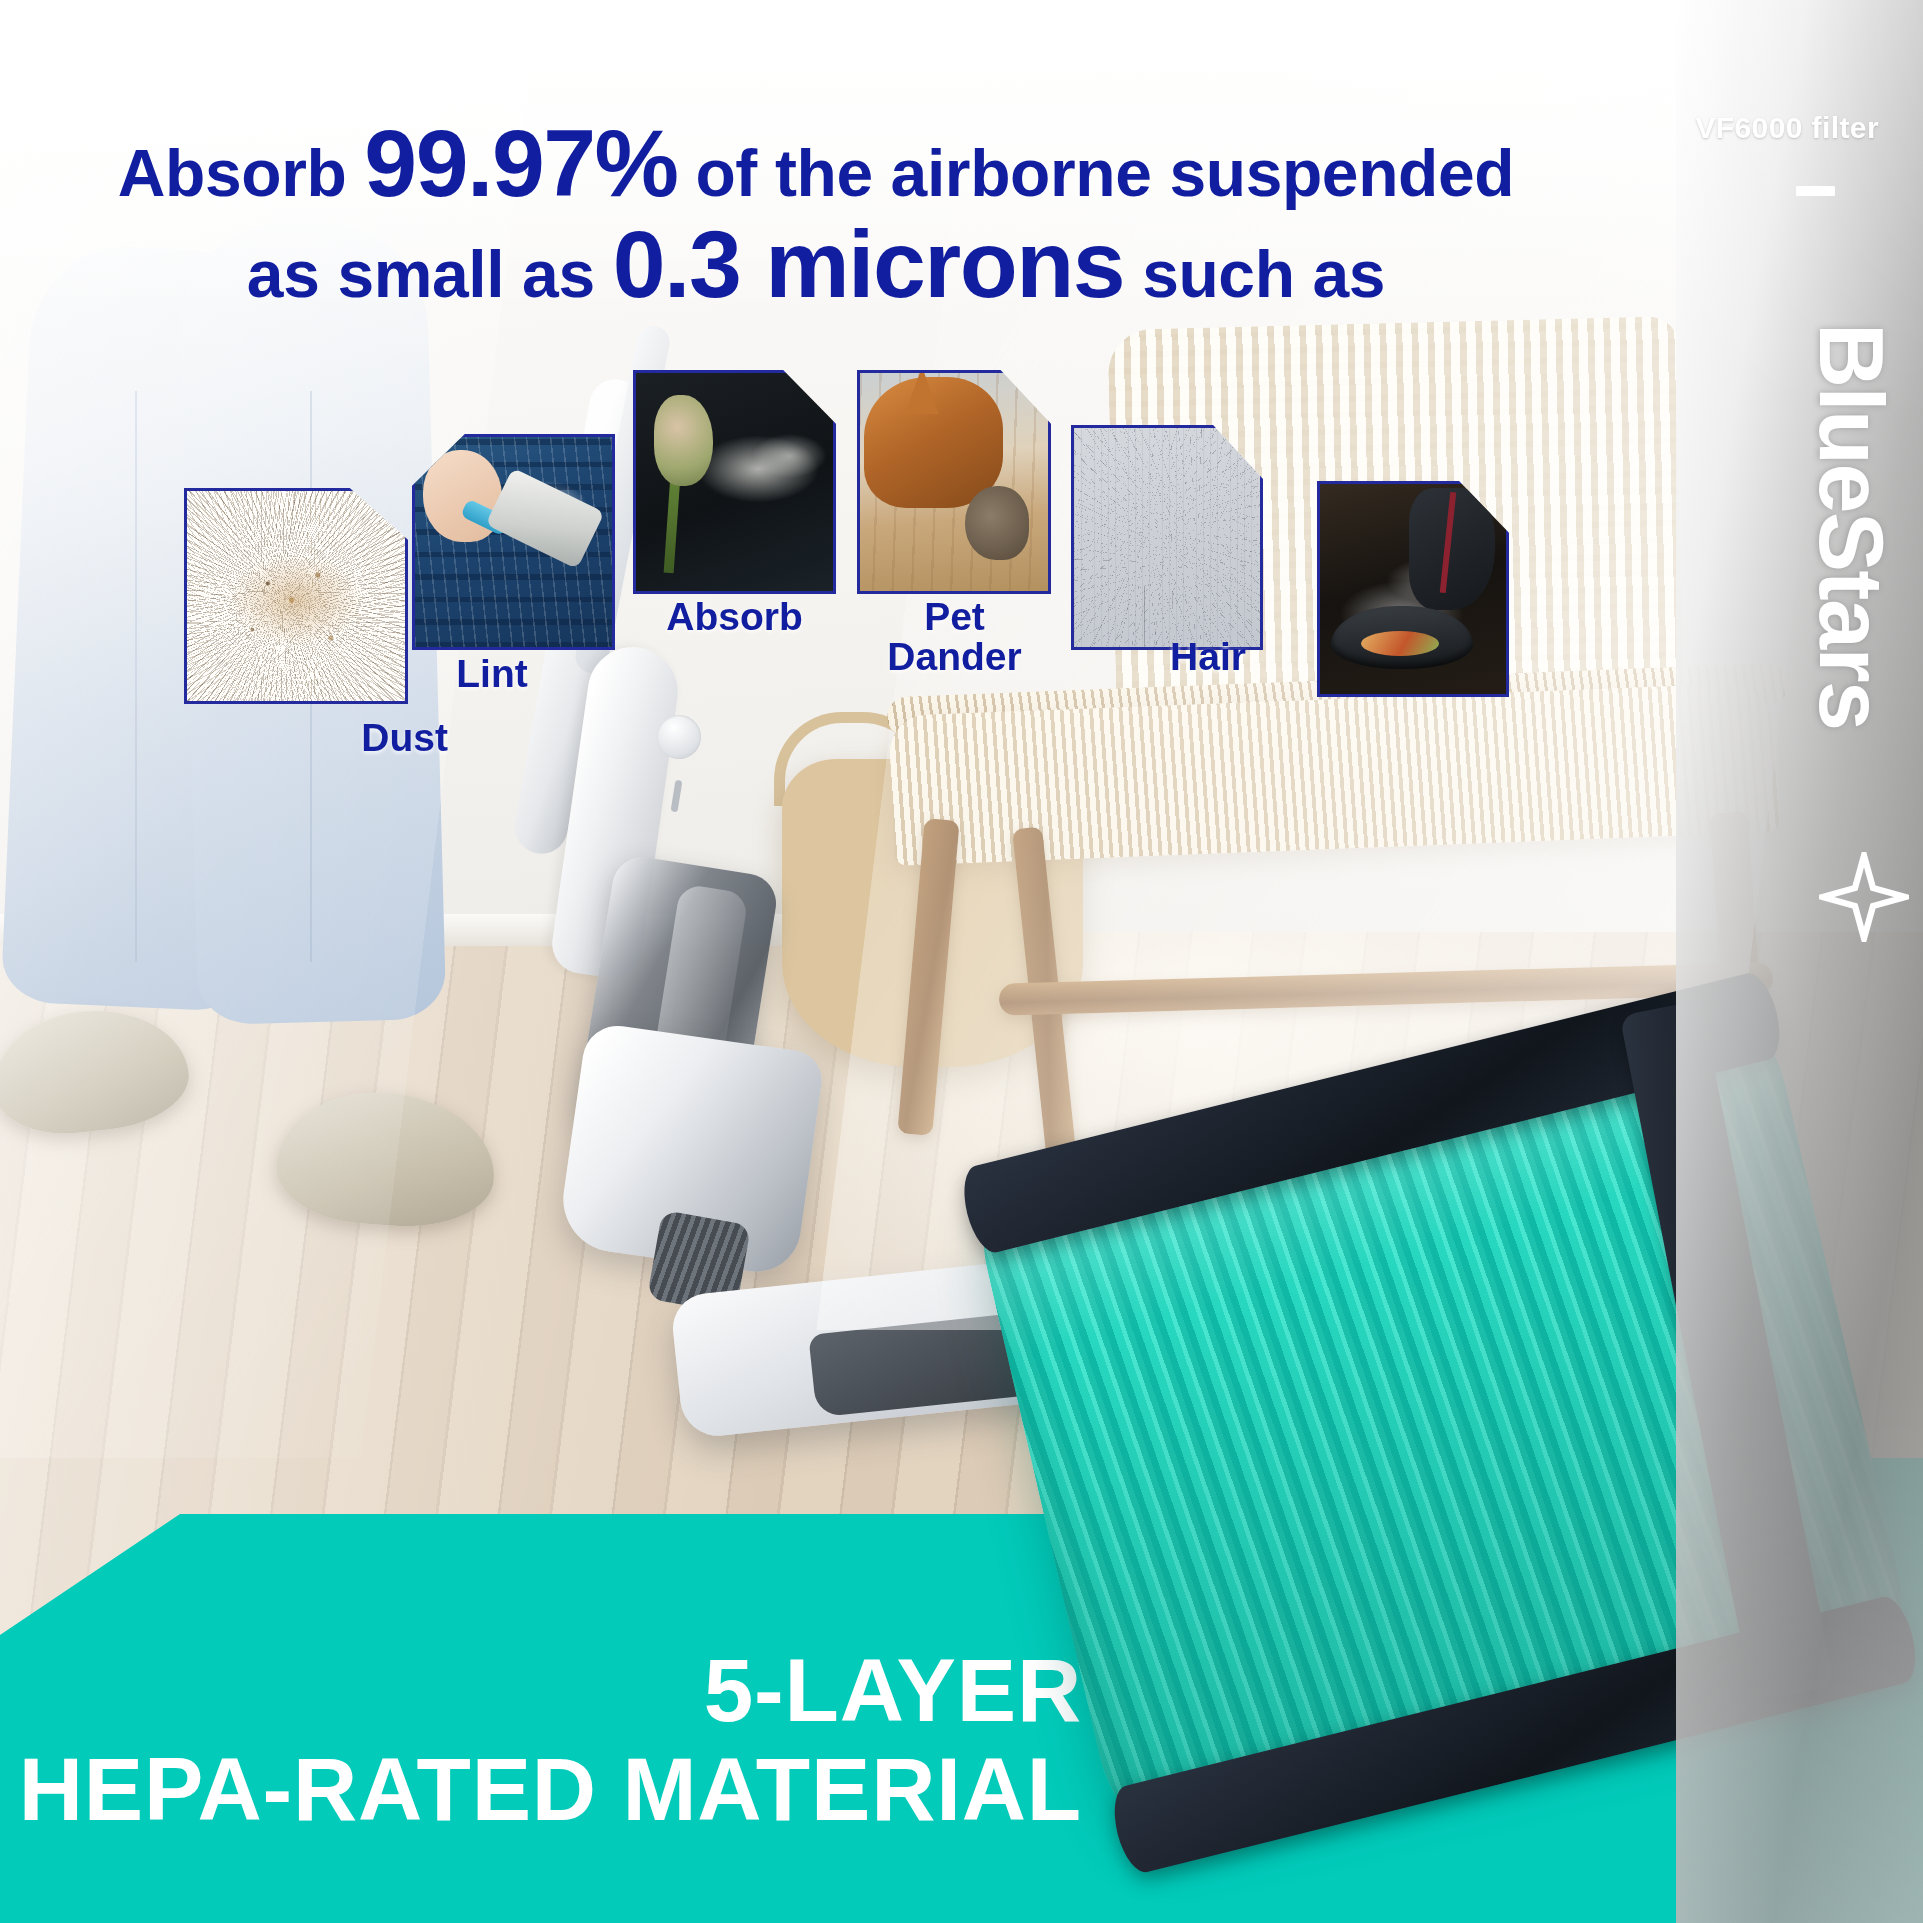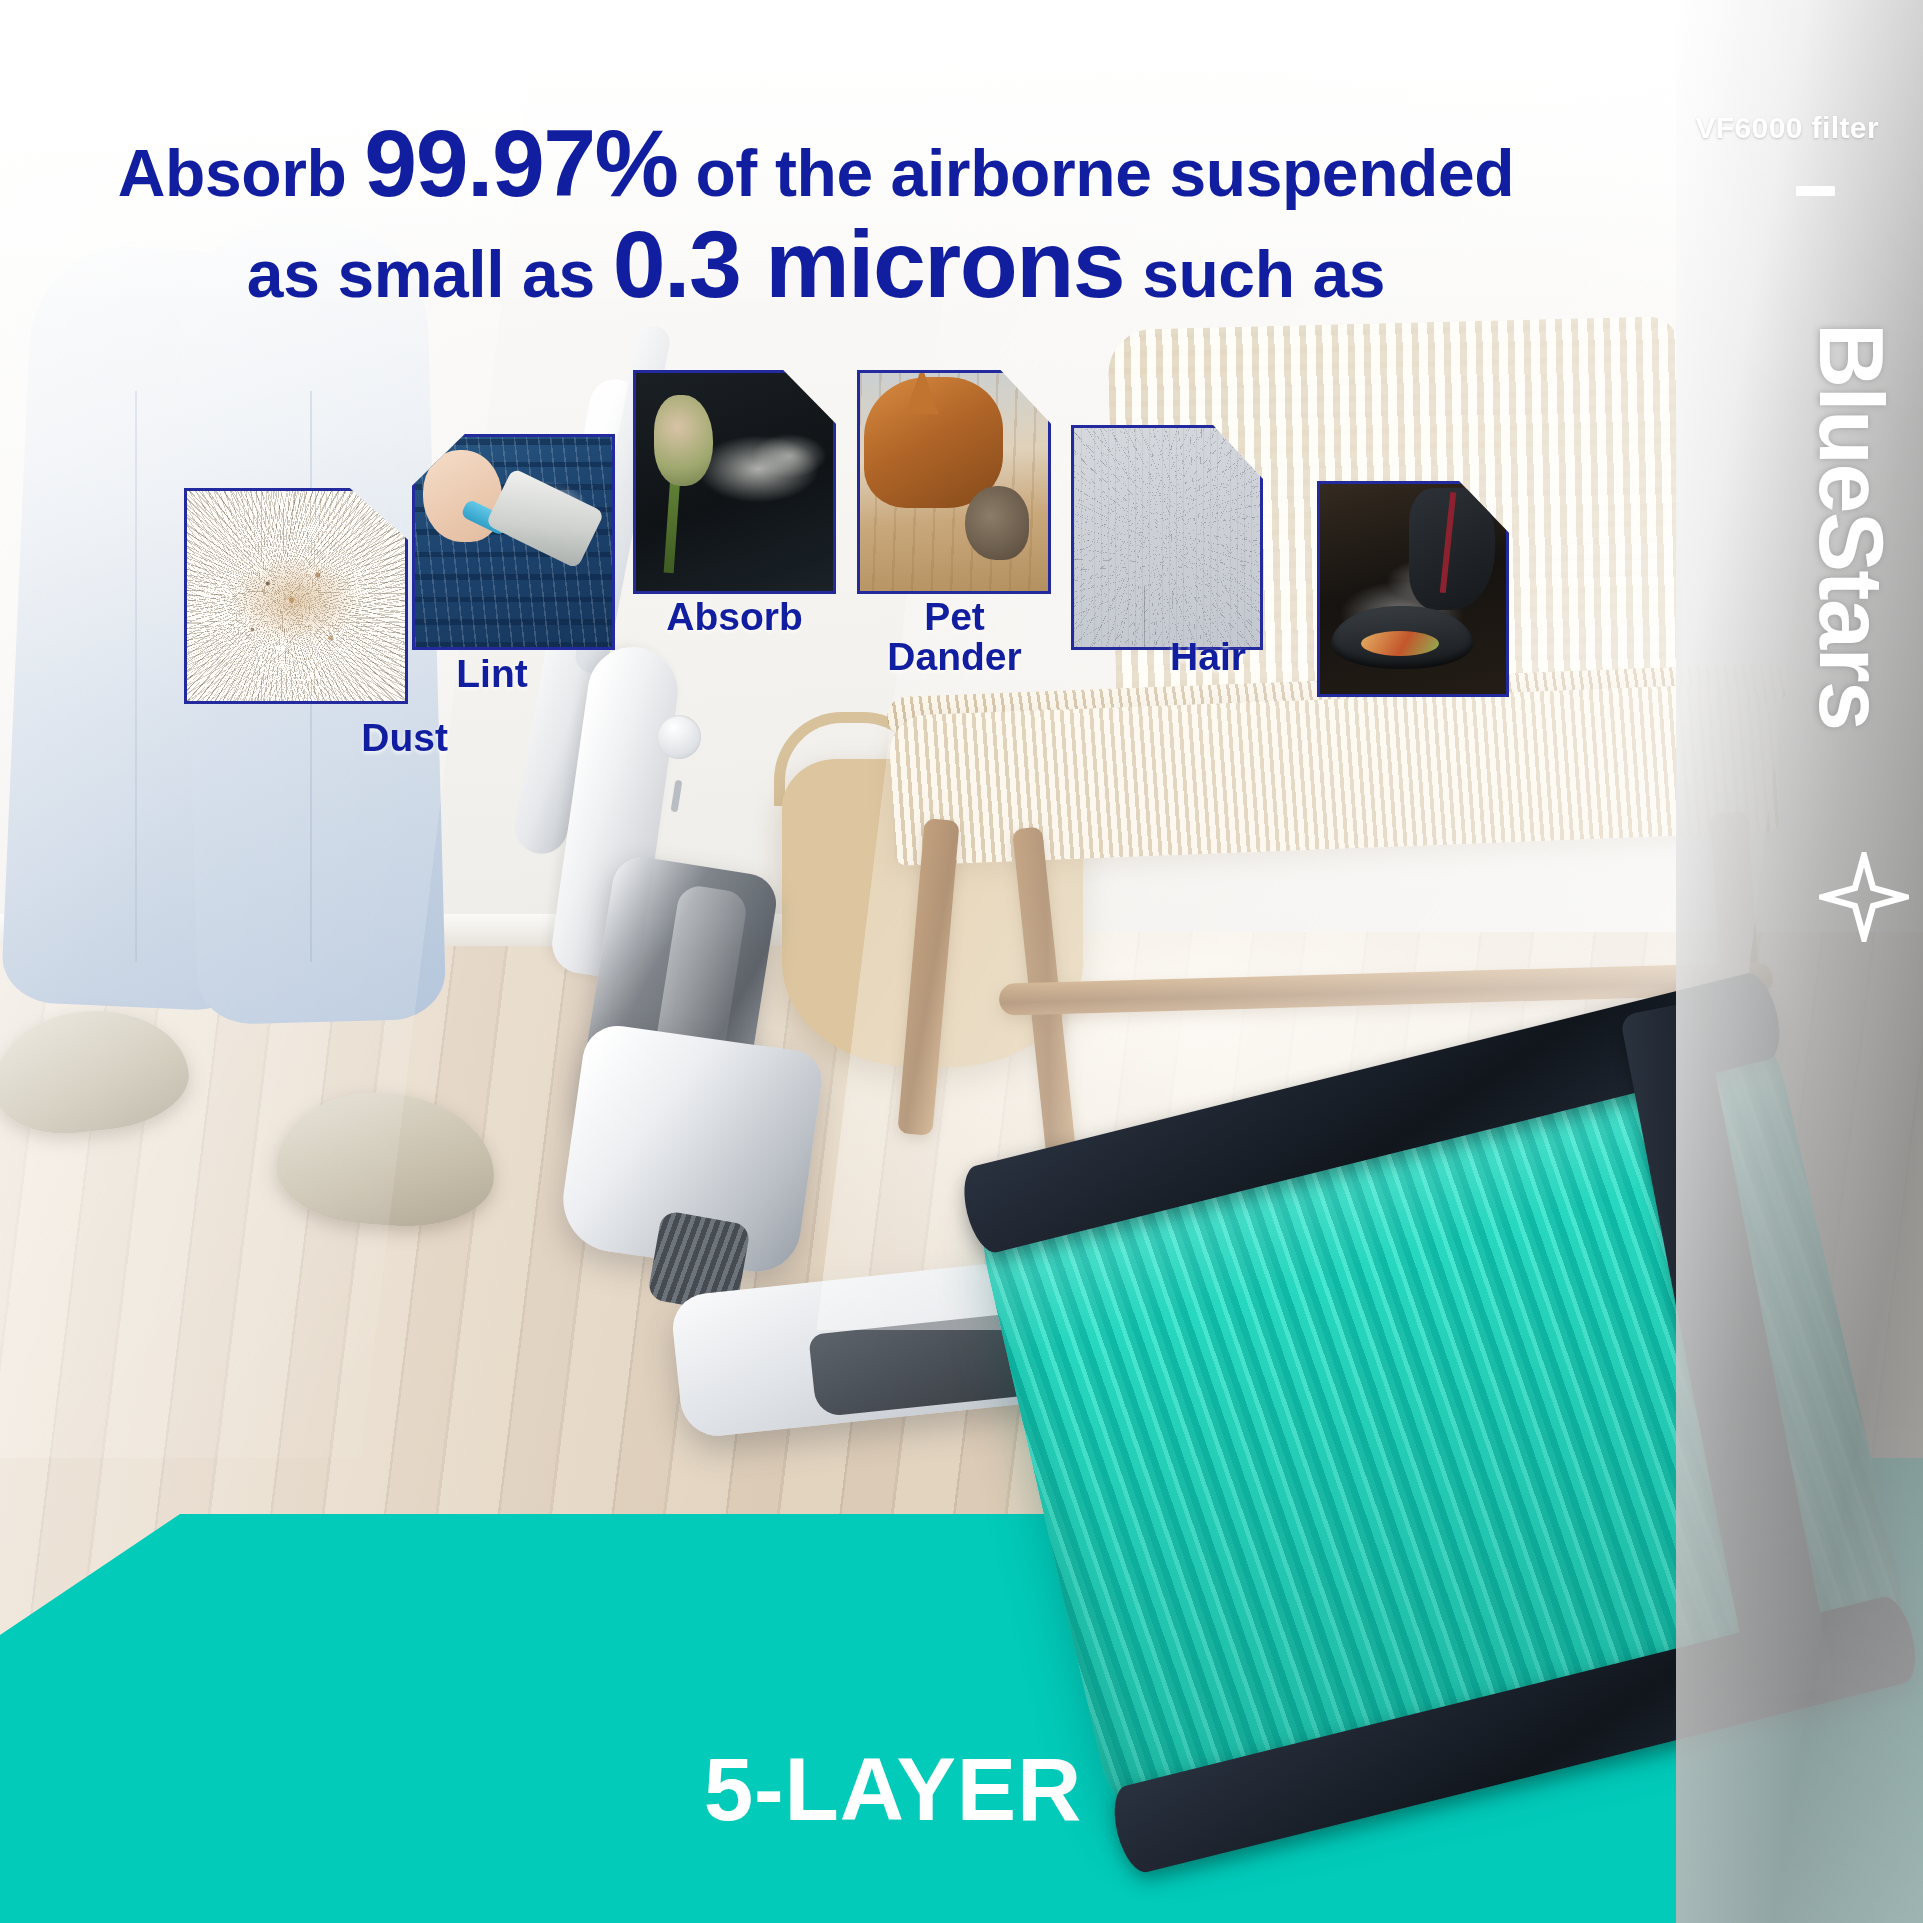--- a/index.html
+++ b/index.html
@@ -531,20 +531,21 @@
       <div class="arm"></div>
       <div class="stripe"></div>
       <div class="pan"></div>
       <div class="food"></div>
     </div>
   </div>
 
   <div class="teal-banner"></div>
   <div class="teal-text">
     <span class="tl-1">5-LAYER</span>
+    <span class="tl-2">HEPA-RATED MATERIAL</span>
   </div>
 
   <div class="filter-wrap">
     <div class="filter-body"></div>
     <div class="filter-cap cap-top"></div>
     <div class="filter-cap cap-bot"></div>
     <div class="filter-band"></div>
   </div>
 
   <div class="brand-bar">

